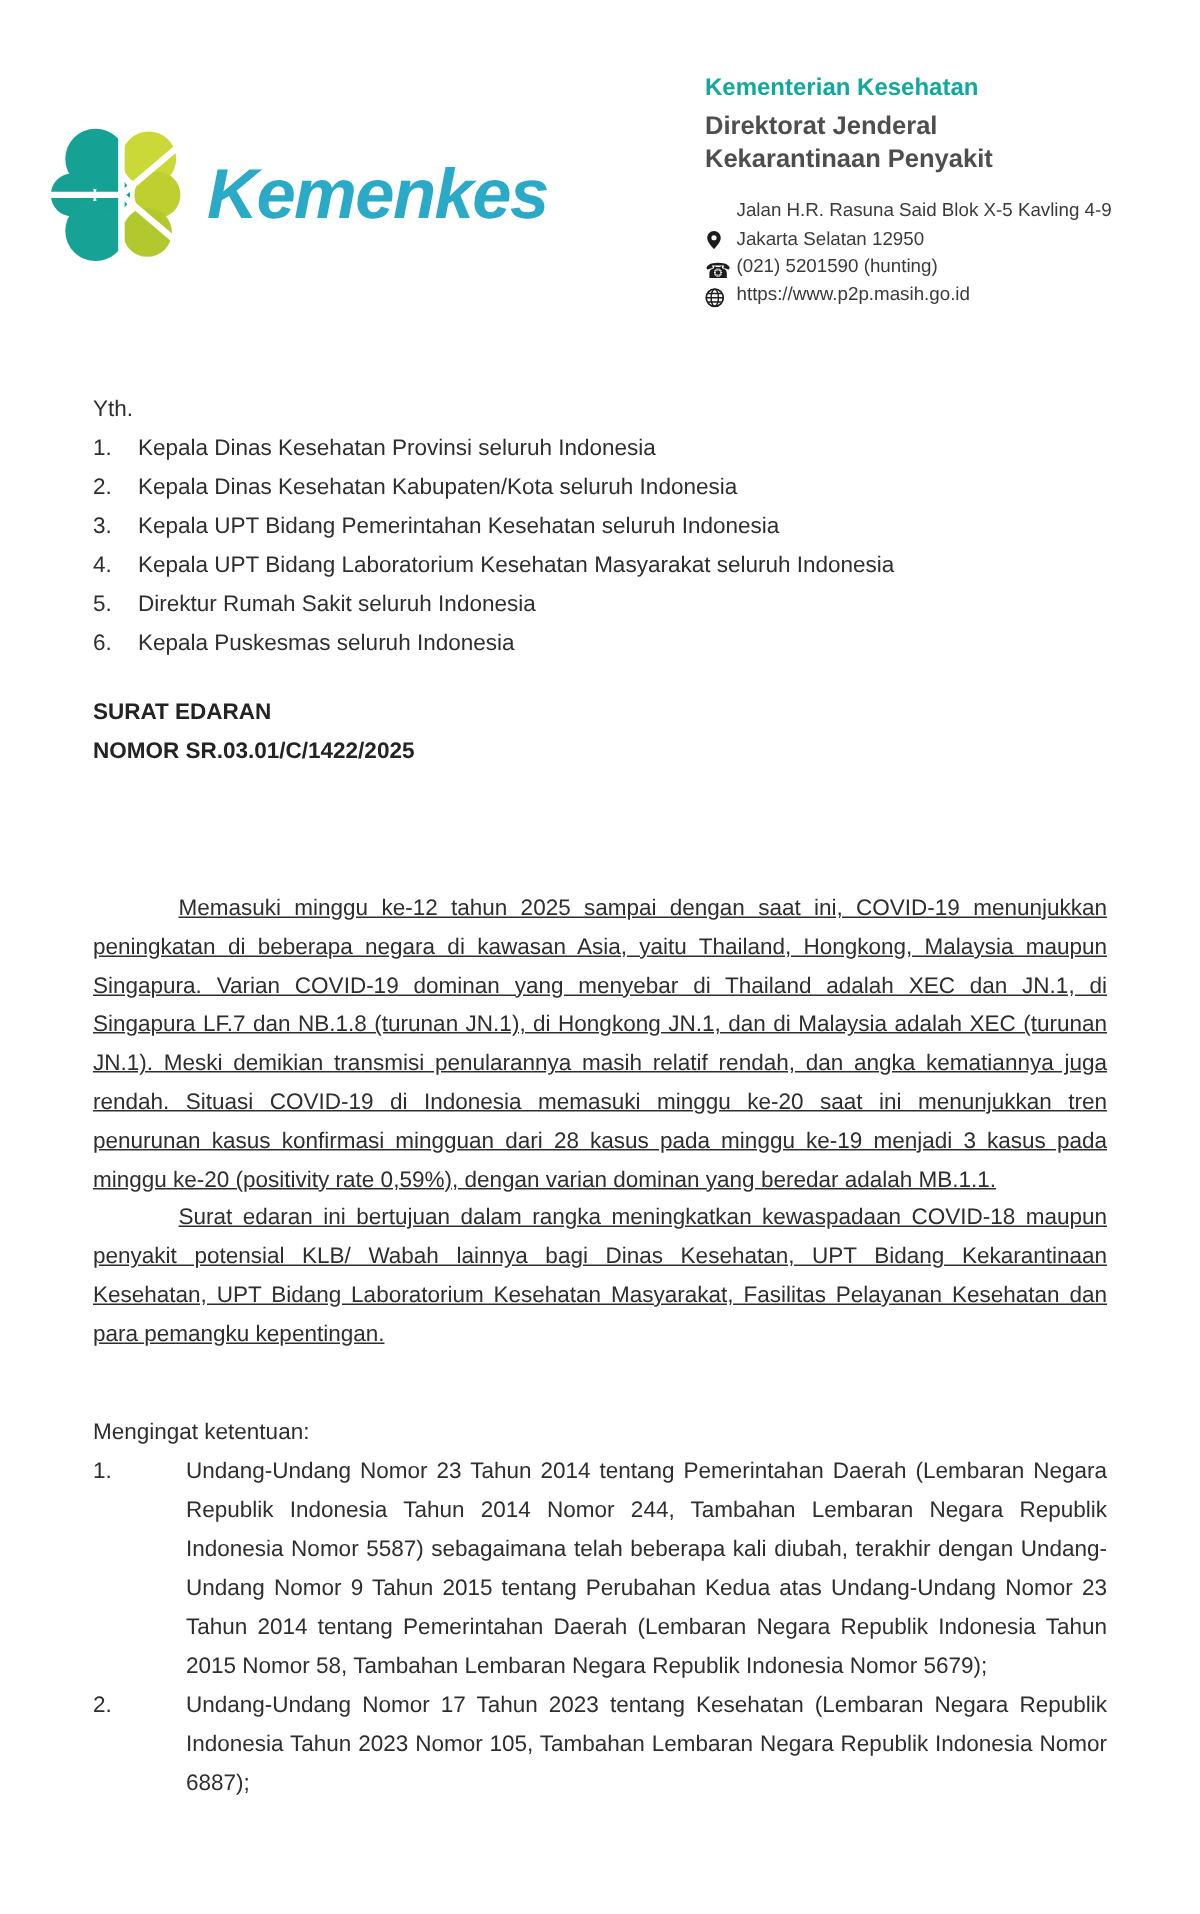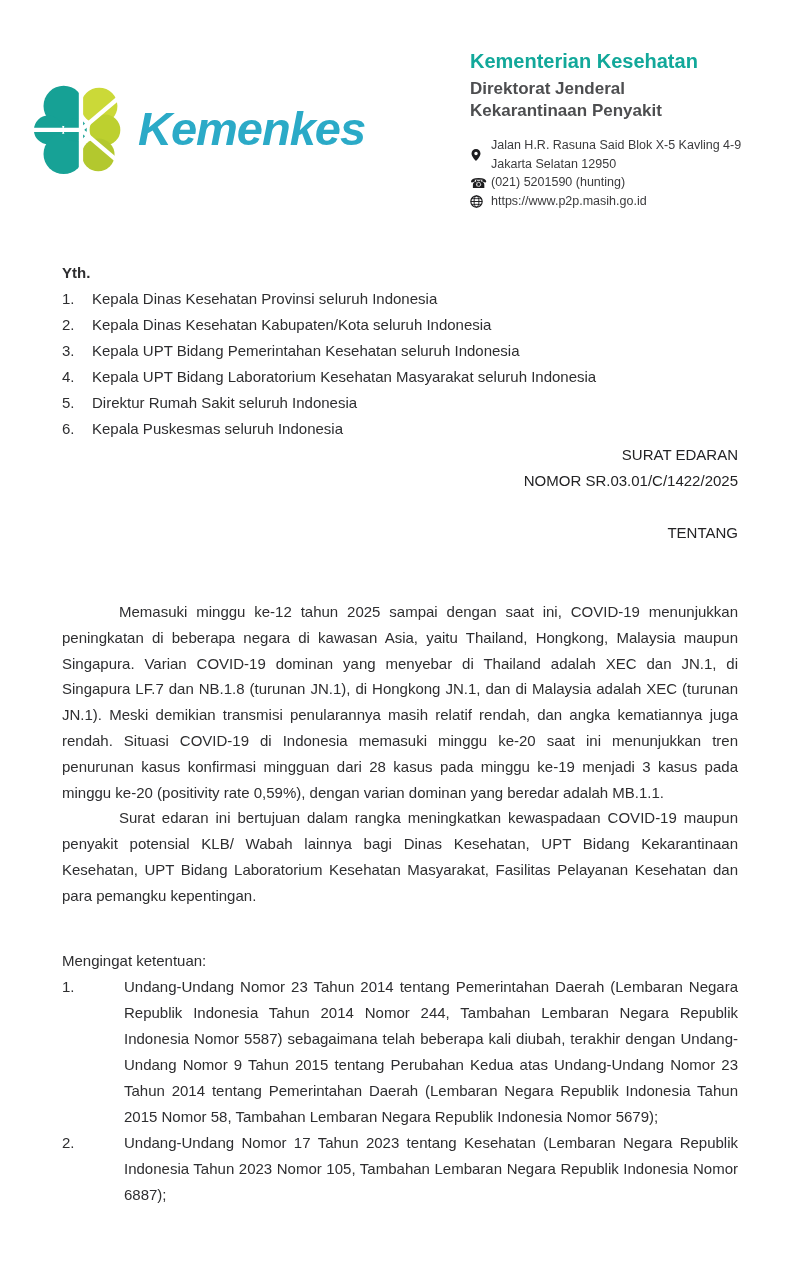--- a/index.html
+++ b/index.html
@@ -21,45 +21,46 @@
     display:flex; align-items:center;
   }
   .logo-mark { width:96px; height:96px; flex:0 0 auto; }
   .logo-word {
     margin-left:10px;
     font-size:47px; font-weight:700; letter-spacing:-1px;
     color:#2baac7;
     font-style:italic;
   }
   .head-right { position:absolute; left:470px; top:50px; width:300px; }
-  .ministry-name { font-size:20px; font-weight:700; color:#12a89a; margin-bottom:5px; }
+  .ministry-name { font-size:16px; font-weight:700; color:#12a89a; margin-bottom:5px; }
   .directorate { font-size:17px; font-weight:700; color:#4d4e50; line-height:22px; }
   .contact-block { margin-top:14px; }
-  .contact-row { display:flex; align-items:center; line-height:18.5px; }
+  .contact-row { display:flex; align-items:flex-end; line-height:18.5px; }
   .contact-icon { width:21px; flex:0 0 auto; padding-top:1px; color:#1d1d1f; }
   .contact-icon svg { display:block; }
   .contact-text { font-size:12.5px; color:#3b3b3d; }
   .phone-glyph { font-size:14px; line-height:14px; }
 
   
   .content { position:absolute; left:62px; top:248px; width:676px; font-size:15px; }
 
-  .salutation { margin-top:12px; line-height:26px;font-weight:bold; }
+  .salutation { margin-top:12px; line-height:26px; }
   .rec-row { display:flex; line-height:26px; }
   .rec-num { width:30px; flex:0 0 auto; }
   .rec-text { flex:1; }
 
-  .title-block { text-align:right; font-weight:400; color:#232325; }
+  .title-block { text-align:left; font-weight:700; margin-top:20px; color:#232325; }
   .title-line { line-height:26px; }
   .title-gap { height:26px; }
   .title-sub-gap { height:6px; }
 
   .body-par {
     text-align:justify;
     line-height:25.8px;
+    text-decoration:underline;
   }
   .par-1 { margin-top:47px; }
   .indent { text-indent:57px; }
 
   .consider-head { margin-top:39px; line-height:26px; }
   .consider-row { display:flex; line-height:26px; }
   .consider-num { width:38px; flex:0 0 auto; }
   .consider-text { flex:1; text-align:justify;margin-left:24px; }
 </style>
 </head>
@@ -154,26 +155,25 @@
       <div class="rec-row">
         <span class="rec-num">6.</span>
         <span class="rec-text">Kepala Puskesmas seluruh Indonesia</span>
       </div>
     </div>
 
     <div class="title-block">
       <div class="title-line">SURAT EDARAN</div>
       <div class="title-line">NOMOR SR.03.01/C/1422/2025</div>
       <div class="title-gap"></div>
-      <div class="title-line">TENTANG</div>
       <div class="title-sub-gap"></div>
     </div>
 
     <p class="body-par indent par-1">Memasuki minggu ke-12 tahun 2025 sampai dengan saat ini, COVID-19 menunjukkan peningkatan di beberapa negara di kawasan Asia, yaitu Thailand, Hongkong, Malaysia maupun Singapura. Varian COVID-19 dominan yang menyebar di Thailand adalah XEC dan JN.1, di Singapura LF.7 dan NB.1.8 (turunan JN.1), di Hongkong JN.1, dan di Malaysia adalah XEC (turunan JN.1). Meski demikian transmisi penularannya masih relatif rendah, dan angka kematiannya juga rendah. Situasi COVID-19 di Indonesia memasuki minggu ke-20 saat ini menunjukkan tren penurunan kasus konfirmasi mingguan dari 28 kasus pada minggu ke-19 menjadi 3 kasus pada minggu ke-20 (positivity rate 0,59%), dengan varian dominan yang beredar adalah MB.1.1.</p>
-    <p class="body-par indent">Surat edaran ini bertujuan dalam rangka meningkatkan kewaspadaan COVID-19 maupun penyakit potensial KLB/ Wabah lainnya  bagi Dinas Kesehatan, UPT Bidang Kekarantinaan Kesehatan, UPT Bidang Laboratorium Kesehatan Masyarakat, Fasilitas Pelayanan Kesehatan dan para pemangku kepentingan.</p>
+    <p class="body-par indent">Surat edaran ini bertujuan dalam rangka meningkatkan kewaspadaan COVID-18 maupun penyakit potensial KLB/ Wabah lainnya  bagi Dinas Kesehatan, UPT Bidang Kekarantinaan Kesehatan, UPT Bidang Laboratorium Kesehatan Masyarakat, Fasilitas Pelayanan Kesehatan dan para pemangku kepentingan.</p>
 
     <div class="consider-head">Mengingat ketentuan:</div>
 
     <div>
       <div class="consider-row">
         <span class="consider-num">1.</span>
         <span class="consider-text">Undang-Undang Nomor 23 Tahun 2014 tentang Pemerintahan Daerah (Lembaran Negara Republik Indonesia Tahun 2014 Nomor 244, Tambahan Lembaran Negara Republik Indonesia Nomor 5587) sebagaimana telah beberapa kali diubah, terakhir dengan Undang-Undang Nomor 9 Tahun 2015 tentang Perubahan Kedua atas Undang-Undang Nomor 23 Tahun 2014 tentang Pemerintahan Daerah (Lembaran Negara Republik Indonesia Tahun 2015 Nomor 58, Tambahan Lembaran Negara Republik Indonesia Nomor 5679);</span>
       </div>
       <div class="consider-row">
         <span class="consider-num">2.</span>

